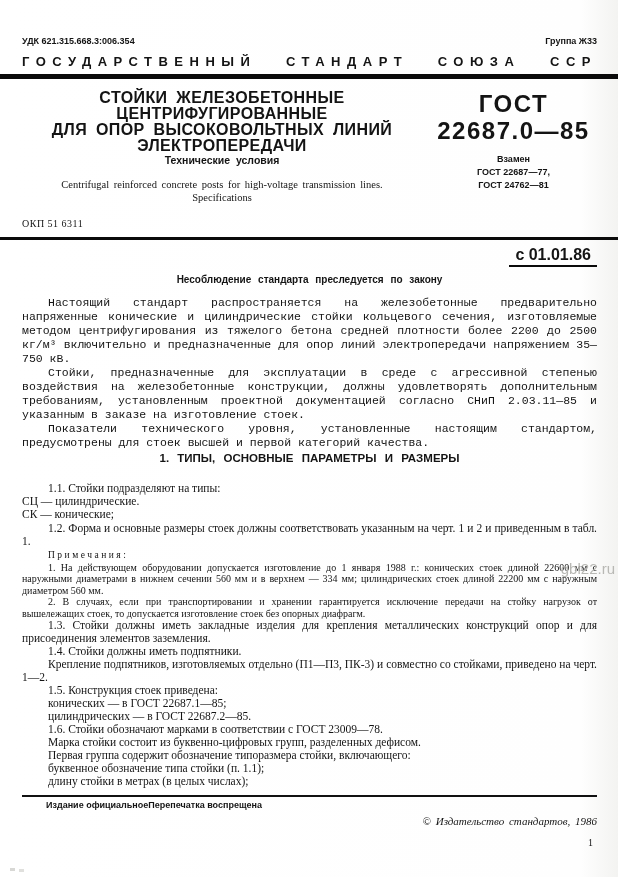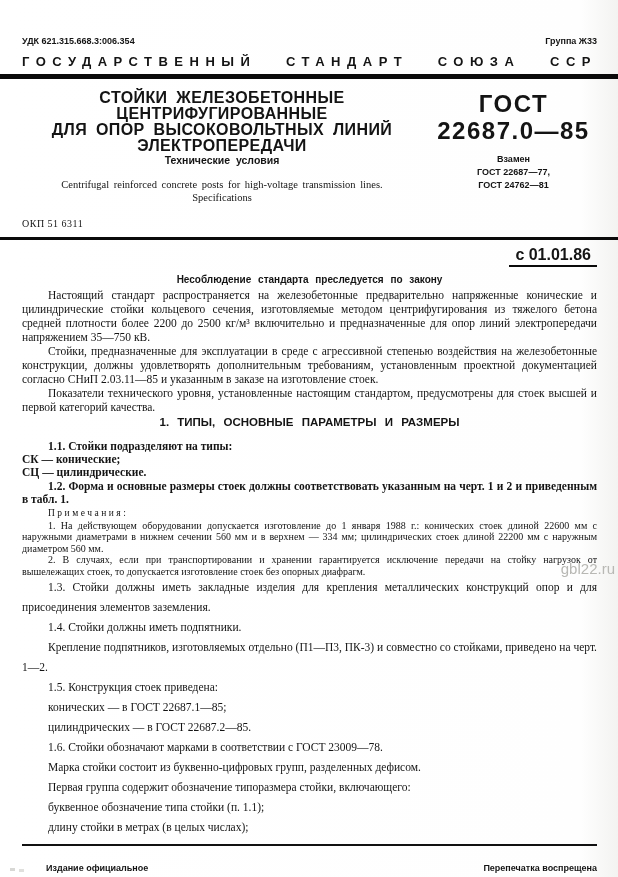--- a/index.html
+++ b/index.html
@@ -85,45 +85,45 @@
   .law {
     margin-top: 10px; text-align: center;
     font-family: "Liberation Sans", sans-serif;
     font-weight: bold; font-size: 10px; line-height: 12px;
     word-spacing: 4px;
   }
   .body-p {
     font-size: 11.5px; line-height: 14px;
     text-align: justify; text-indent: 26px;
   }
-  .intro { margin-top: 2px; }
+  .intro { margin-top: 10px; font-family: Liberation Mono, monospace; }
   .sec-heading {
     margin-top: 2px; text-align: center;
     font-family: "Liberation Sans", sans-serif;
     font-weight: bold; font-size: 11.5px; line-height: 13px;
     word-spacing: 5px;
   }
-  .sec-lines { margin-top: 11px; font-weight: bold; }
+  .sec-lines { margin-top: 17px; }
   .line { font-size: 11.5px; line-height: 13.2px; }
   .indent { text-indent: 26px; }
   .just { text-align: justify; }
   .notes { margin-top: 2px; }
   .notes-label {
     font-size: 9.5px; line-height: 11.5px; text-indent: 26px;
     letter-spacing: 2.5px;
   }
   .note {
     font-size: 10px; line-height: 11.6px;
     text-align: justify; text-indent: 26px;
   }
-  .lines2 .line { line-height: 20px; font-family: Liberation Serif, serif; }
+  .lines2 .line { line-height: 13px; font-family: Liberation Serif, serif; }
   .footer-rule { margin-top: 7px; height: 2px; background: #111; }
   .footer-row {
-    display: flex; justify-content: space-between;
-    margin-top: 17px;
+    display: flex; justify-content: flex-start;
+    margin-top: 3px;
     font-family: "Liberation Sans", sans-serif;
     font-weight: bold; font-size: 9px; line-height: 11px; padding-left: 24px;
   }
   .copyright {
     margin-top: 4px; text-align: right;
     font-size: 11px; line-height: 13px;
     word-spacing: 2px;
     font-style: italic;
   }
   .page-num { margin-top: 9px; text-align: right; font-size: 10px; padding-right: 4px; }
@@ -187,22 +187,22 @@
   <div class="intro">
     <p class="body-p">Настоящий стандарт распространяется на железобетонные предварительно напряженные конические и цилиндрические стойки кольцевого сечения, изготовляемые методом центрифугирования из тяжелого бетона средней плотности более 2200 до 2500 кг/м³ включительно и предназначенные для опор линий электропередачи напряжением 35—750 кВ.</p>
     <p class="body-p">Стойки, предназначенные для эксплуатации в среде с агрессивной степенью воздействия на железобетонные конструкции, должны удовлетворять дополнительным требованиям, установленным проектной документацией согласно СНиП 2.03.11—85 и указанным в заказе на изготовление стоек.</p>
     <p class="body-p">Показатели технического уровня, установленные настоящим стандартом, предусмотрены для стоек высшей и первой категорий качества.</p>
   </div>
 
   <div class="sec-heading">1. ТИПЫ, ОСНОВНЫЕ ПАРАМЕТРЫ И РАЗМЕРЫ</div>
 
   <div class="sec-lines">
     <p class="line indent">1.1. Стойки подразделяют на типы:</p>
+    <p class="line">СЦ — цилиндрические.</p>
     <p class="line">СК — конические;</p>
-    <p class="line">СЦ — цилиндрические.</p>
     <p class="line indent just">1.2. Форма и основные размеры стоек должны соответствовать указанным на черт. 1 и 2 и приведенным в табл. 1.</p>
   </div>
 
   <div class="notes">
     <div class="notes-label">Примечания:</div>
     <p class="note">1. На действующем оборудовании допускается изготовление до 1 января 1988 г.: конических стоек длиной 22600 мм с наружными диаметрами в нижнем сечении 560 мм и в верхнем — 334 мм; цилиндрических стоек длиной 22200 мм с наружным диаметром 560 мм.</p>
     <p class="note">2. В случаях, если при транспортировании и хранении гарантируется исключение передачи на стойку нагрузок от вышележащих стоек, то допускается изготовление стоек без опорных диафрагм.</p>
   </div>
 
   <div class="lines2">

